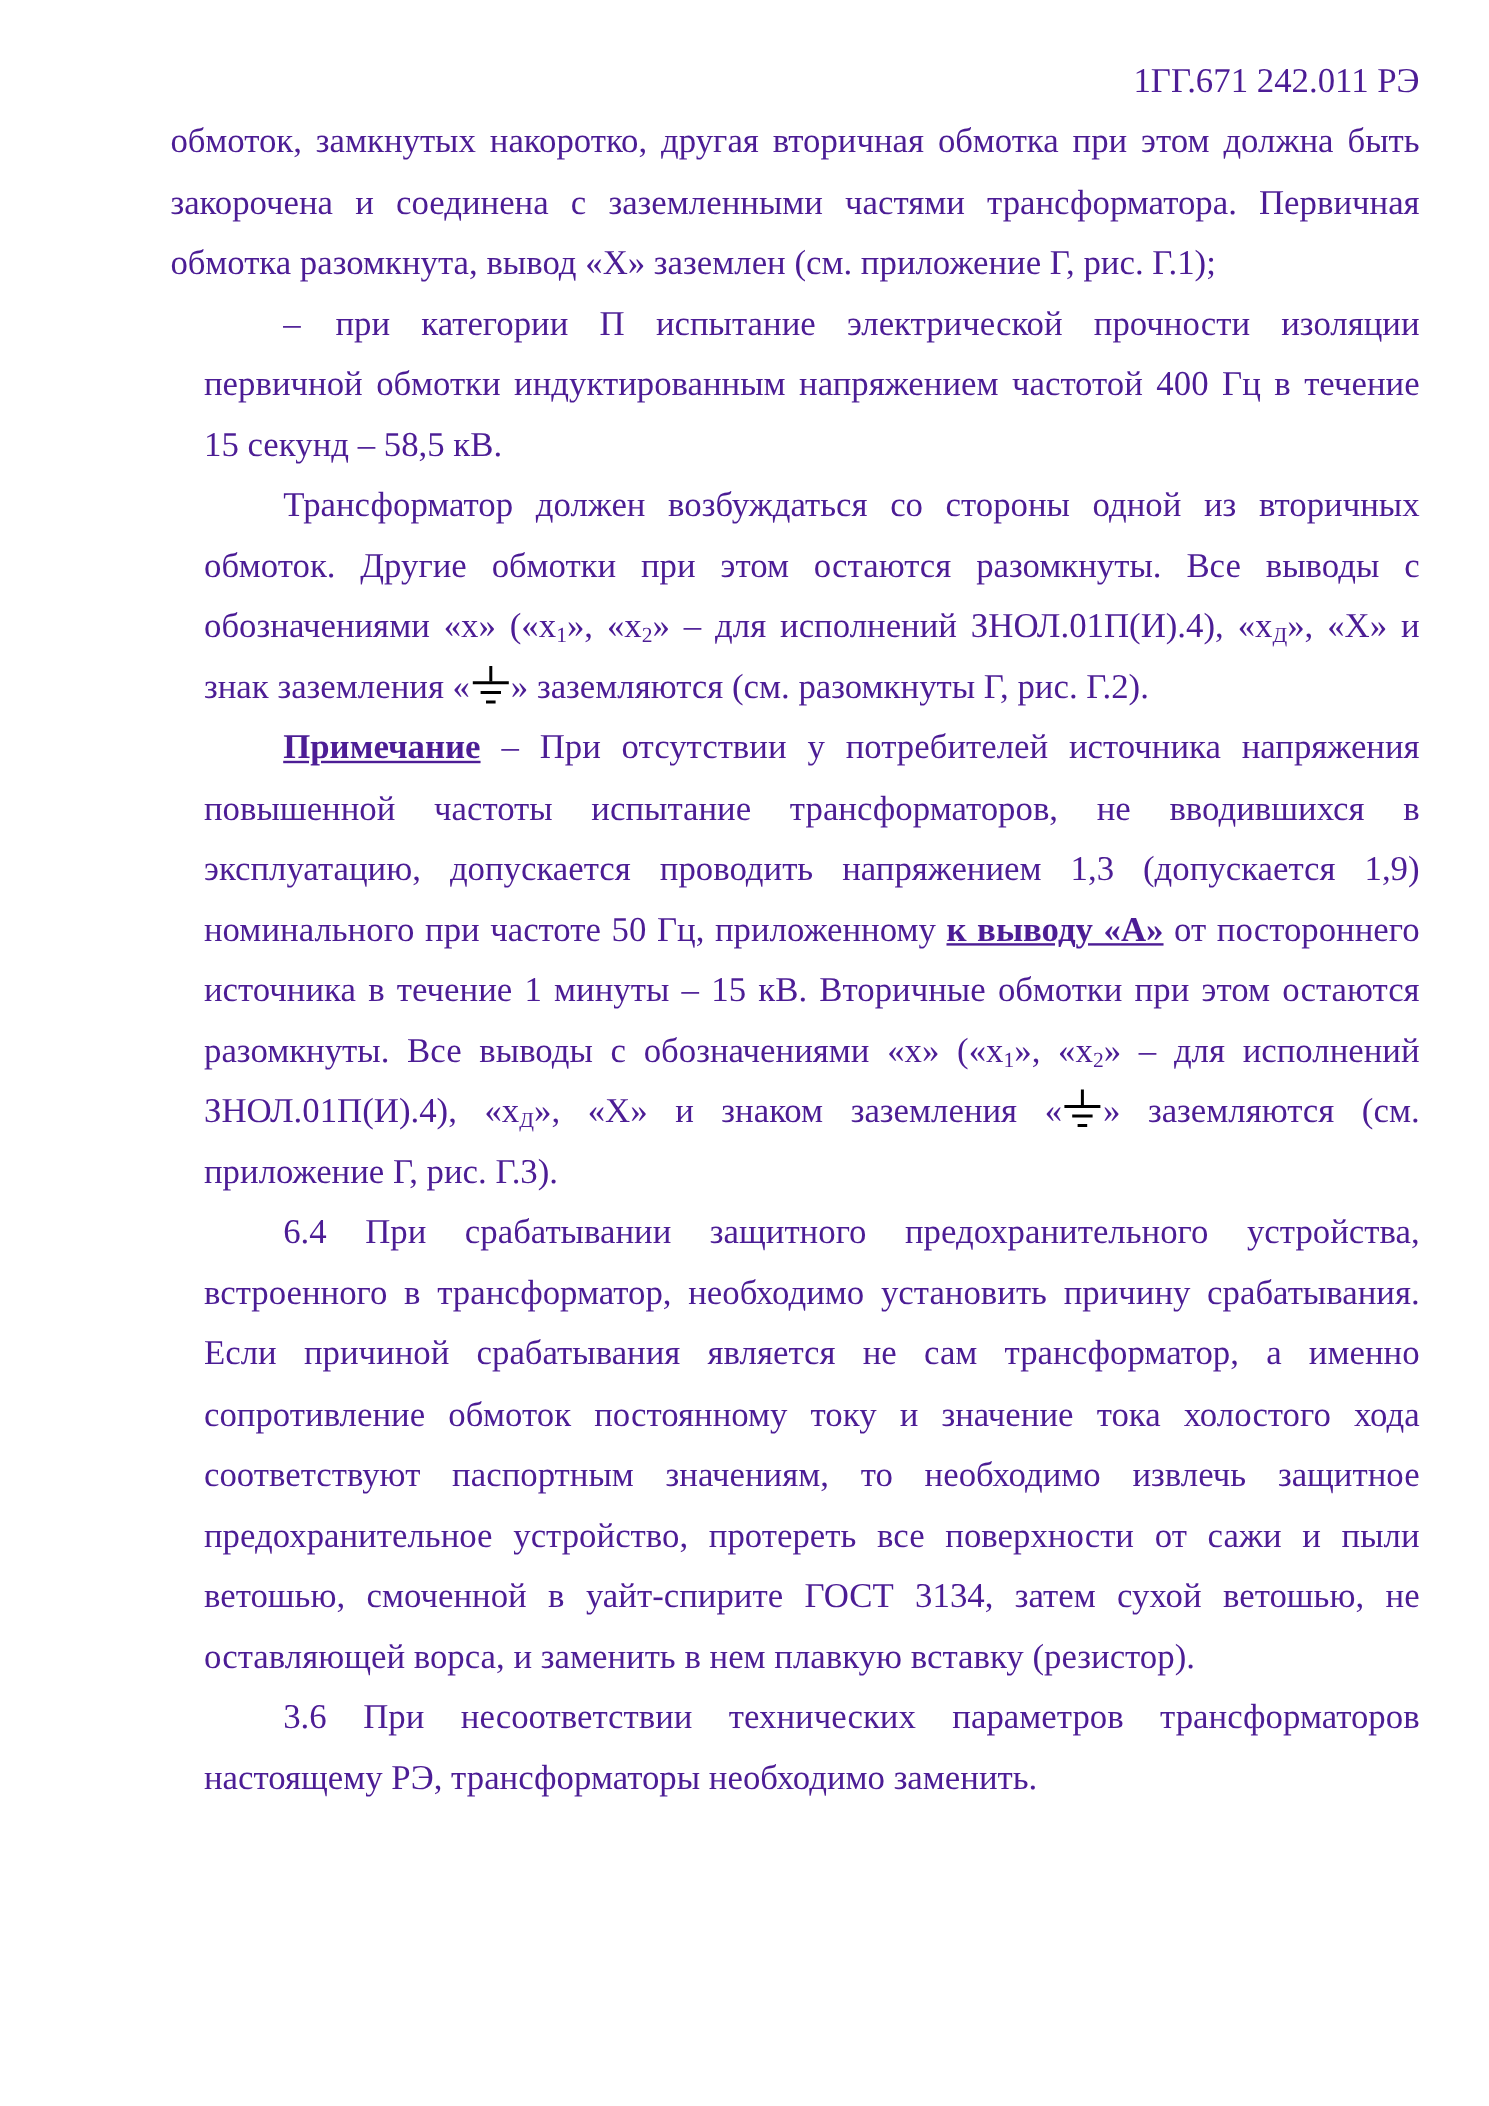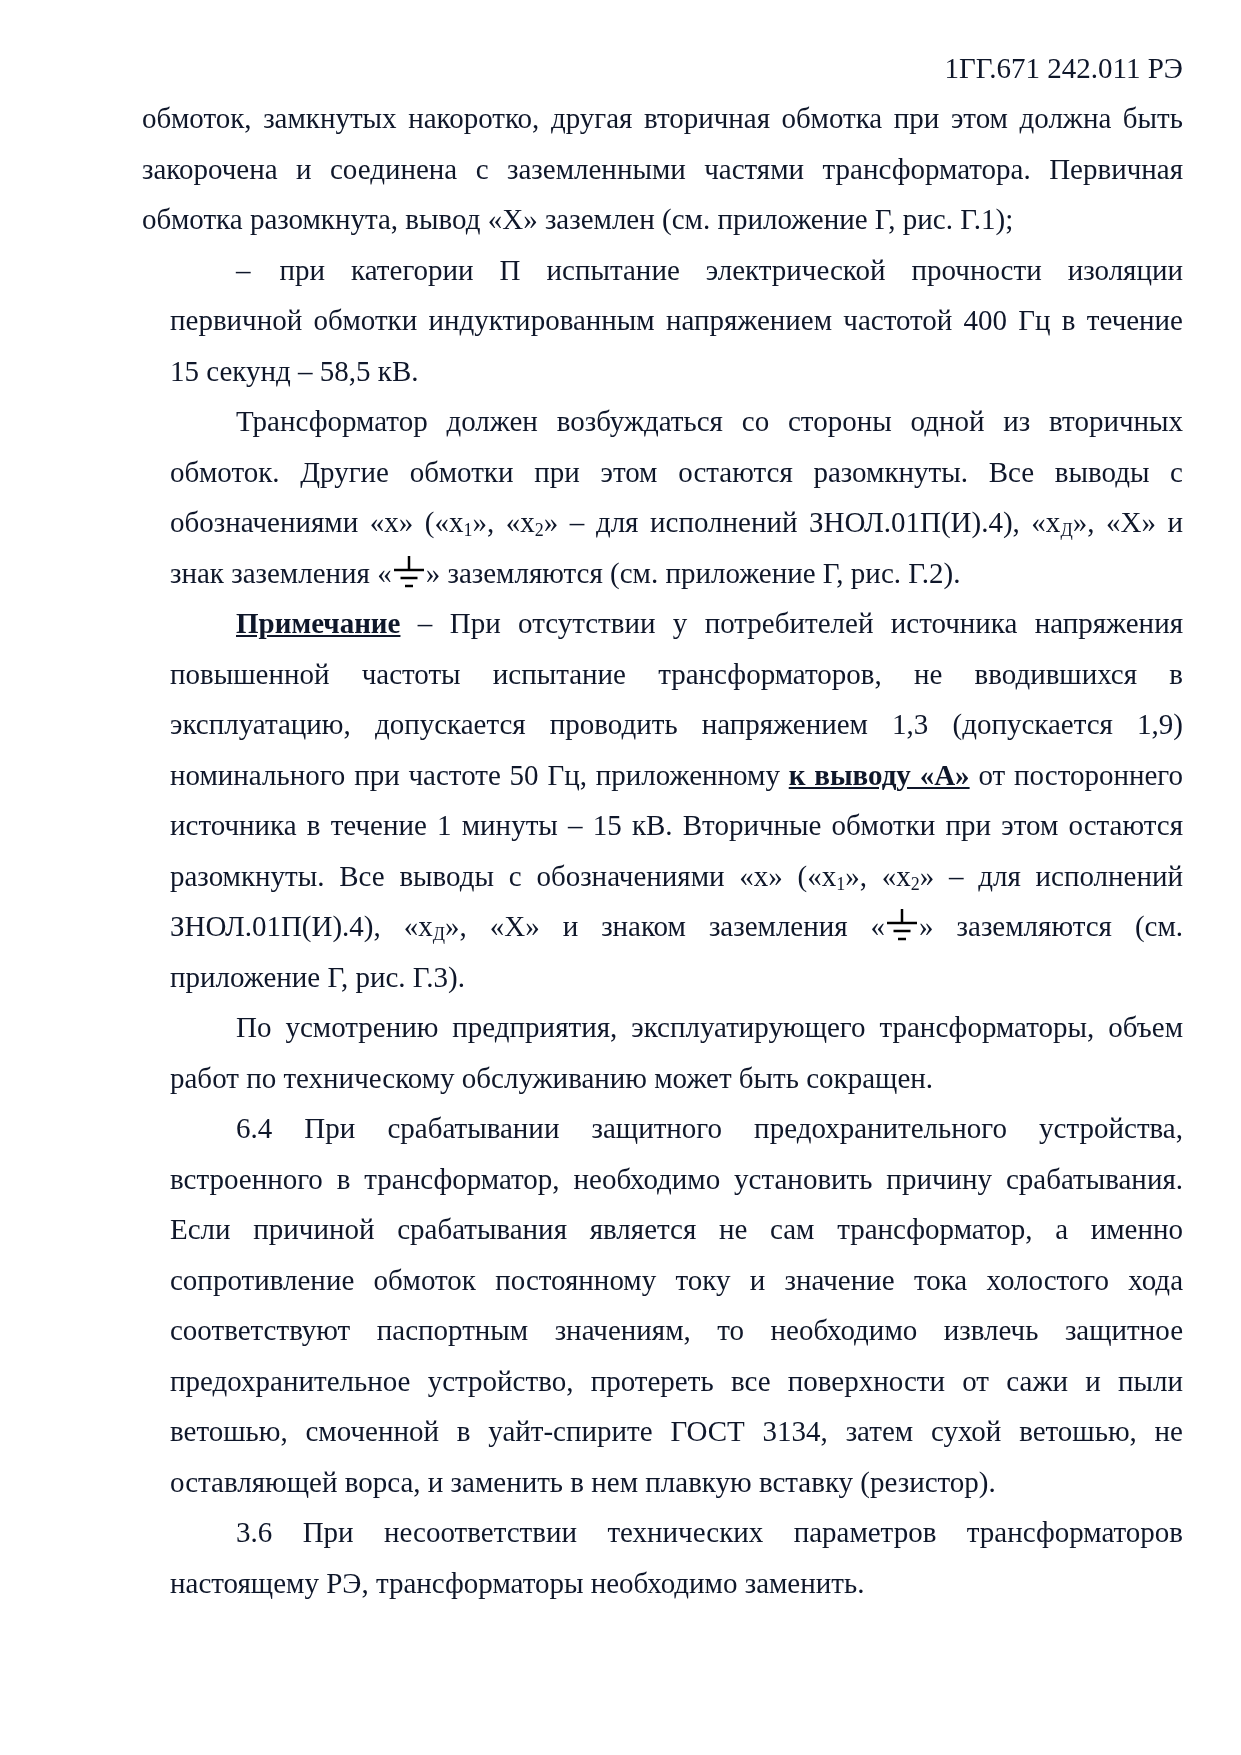--- a/index.html
+++ b/index.html
@@ -2,21 +2,21 @@
 <html><head>
 <meta charset="utf-8">
 <style>
   * { margin: 0; padding: 0; box-sizing: border-box; }
   html, body { background: #ffffff; }
   .page {
     position: relative;
     width: 1241px;
     height: 1755px;
     background: #ffffff;
-    color: #0f172a;
+    color: #4c1d95;
     font-family: "Liberation Serif", "DejaVu Serif", serif;
     font-size: 29px;
     overflow: hidden;
   }
   .doc-header {
     position: absolute;
     top: 43px;
     left: 142px;
     width: 1041px;
     text-align: right;
@@ -67,25 +67,24 @@
   <div class="doc-header">1ГГ.671 242.011 РЭ</div>
 
   <div class="doc-body">
       <p><span>обмоток, замкнутых накоротко, другая вторичная обмотка при этом должна быть закорочена и соединена с заземленными частями трансформатора. Первичная обмотка разомкнута, вывод «Х» заземлен (см. приложение Г, рис. Г.1);</span></p>
       <p class="indent"><span>– при категории П испытание электрической прочности изоляции первичной обмотки индуктированным напряжением частотой 400 Гц в течение 15 секунд – 58,5 кВ.</span></p>
       <p class="indent"><span>Трансформатор должен возбуждаться со стороны одной из вторичных обмоток. Другие обмотки при этом остаются разомкнуты. Все выводы с обозначениями «х» («х</span><sub>1</sub><span>», «х</span><sub>2</sub><span>» – для исполнений ЗНОЛ.01П(И).4), «х</span><sub>Д</sub><span>», «Х» и знак заземления «</span><svg viewBox="0 0 34 36" class="ground-icon">
           <line x1="17" y1="2" x2="17" y2="15"></line>
           <line x1="2" y1="16" x2="32" y2="16"></line>
           <line x1="8.5" y1="24" x2="25.5" y2="24"></line>
           <line x1="13" y1="32" x2="21" y2="32"></line>
-        </svg><span>» заземляются (см. приложение Г, рис. Г.2).</span></p>
+        </svg><span>» заземляются (см. разомкнуты Г, рис. Г.2).</span></p>
       <p class="indent"><b>Примечание</b><span> – При отсутствии у потребителей источника напряжения повышенной частоты испытание трансформаторов, не вводившихся в эксплуатацию, допускается проводить напряжением 1,3 (допускается 1,9) номинального при частоте 50 Гц, приложенному </span><b>к выводу «А»</b><span> от постороннего источника в течение 1 минуты – 15 кВ. Вторичные обмотки при этом остаются разомкнуты. Все выводы с обозначениями «х» («х</span><sub>1</sub><span>», «х</span><sub>2</sub><span>» – для исполнений ЗНОЛ.01П(И).4), «х</span><sub>Д</sub><span>», «Х» и знаком заземления «</span><svg viewBox="0 0 34 36" class="ground-icon">
           <line x1="17" y1="2" x2="17" y2="15"></line>
           <line x1="2" y1="16" x2="32" y2="16"></line>
           <line x1="8.5" y1="24" x2="25.5" y2="24"></line>
           <line x1="13" y1="32" x2="21" y2="32"></line>
         </svg><span>» заземляются (см. приложение Г, рис. Г.3).</span></p>
-      <p class="indent"><span>По усмотрению предприятия, эксплуатирующего трансформаторы, объем работ по техническому обслуживанию может быть сокращен.</span></p>
       <p class="indent"><span>6.4 При срабатывании защитного предохранительного устройства, встроенного в трансформатор, необходимо установить причину срабатывания. Если причиной срабатывания является не сам трансформатор, а именно сопротивление обмоток постоянному току и значение тока холостого хода соответствуют паспортным значениям, то необходимо извлечь защитное предохранительное устройство, протереть все поверхности от сажи и пыли ветошью, смоченной в уайт-спирите ГОСТ 3134, затем сухой ветошью, не оставляющей ворса, и заменить в нем плавкую вставку (резистор).</span></p>
       <p class="indent"><span>3.6 При несоответствии технических параметров трансформаторов настоящему РЭ, трансформаторы необходимо заменить.</span></p>
     </div>
 
 </div>
 
 </body></html>

